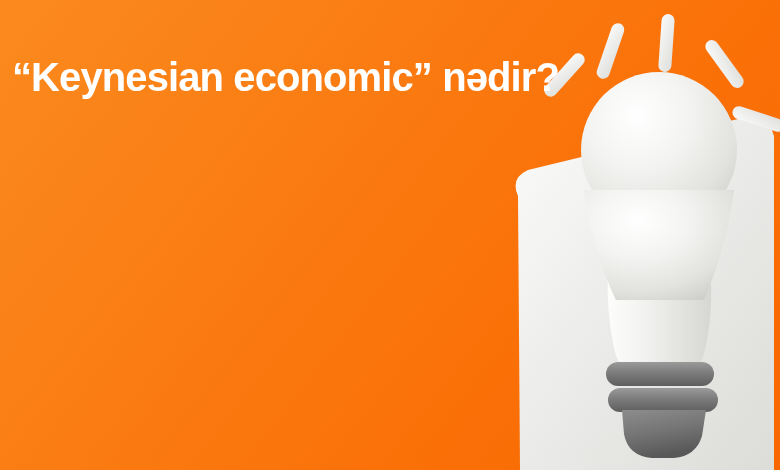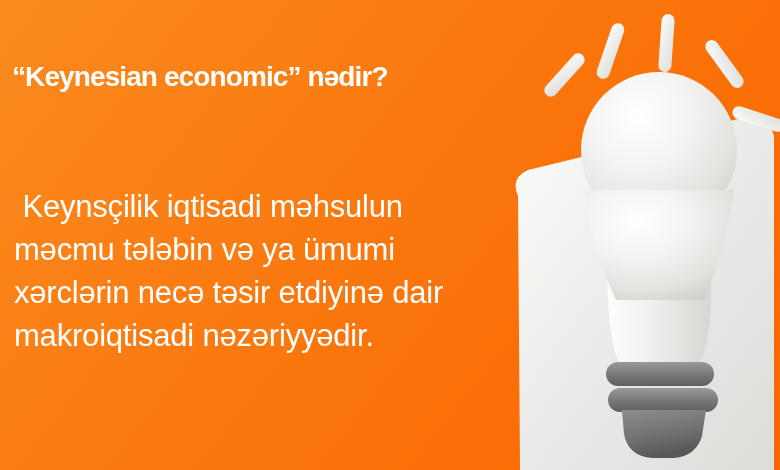--- a/index.html
+++ b/index.html
@@ -34,21 +34,21 @@
     width:560px; height:470px;
     padding:0;
   }
 
   .title{
     position:absolute;
     left:12px; top:53px;
     width:680px;
     color:#ffffff;
     font-family:"Liberation Sans", sans-serif;
-    font-size:28px;
+    font-size:40px;
     font-weight:700;
     letter-spacing:-0.9px;
     line-height:48px;
     white-space:nowrap;
   }
 
   .body-text{
     position:absolute;
     left:14px; top:185px;
     width:530px;
@@ -139,19 +139,15 @@
         <rect x="126" y="362" width="108" height="24" rx="12" fill="url(#ringGrad)"></rect>
         <rect x="128" y="388" width="110" height="24" rx="12" fill="url(#ringGrad)"></rect>
         <path d="M 142 410 L 226 410 L 222 436 Q 216 456 194 458 L 172 458 Q 148 456 144 434 Z" fill="url(#capGrad)"></path>
       </g>
     </svg>
   </div>
 
   <div class="copy">
     <h1 class="title">“Keynesian economic” nədir?</h1>
 
-    <p class="body-text"> Keynsçilik iqtisadi məhsulun
-məcmu tələbin və ya ümumi
-xərclərin necə təsir etdiyinə dair
-makroiqtisadi nəzəriyyədir.</p>
   </div>
 
 </div>
 
 </body></html>

